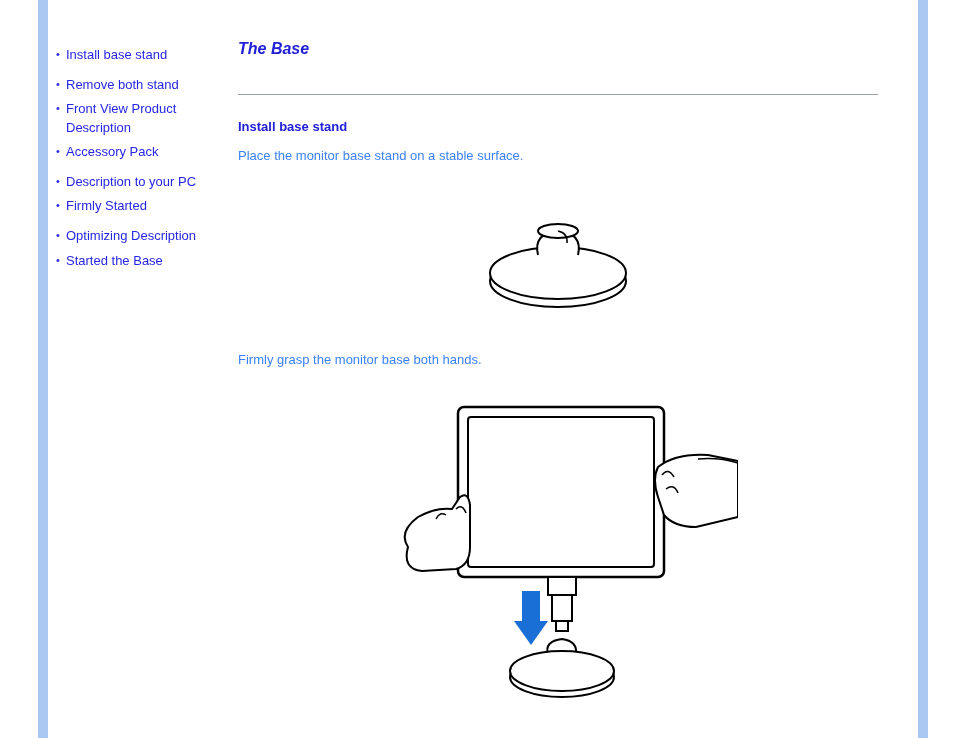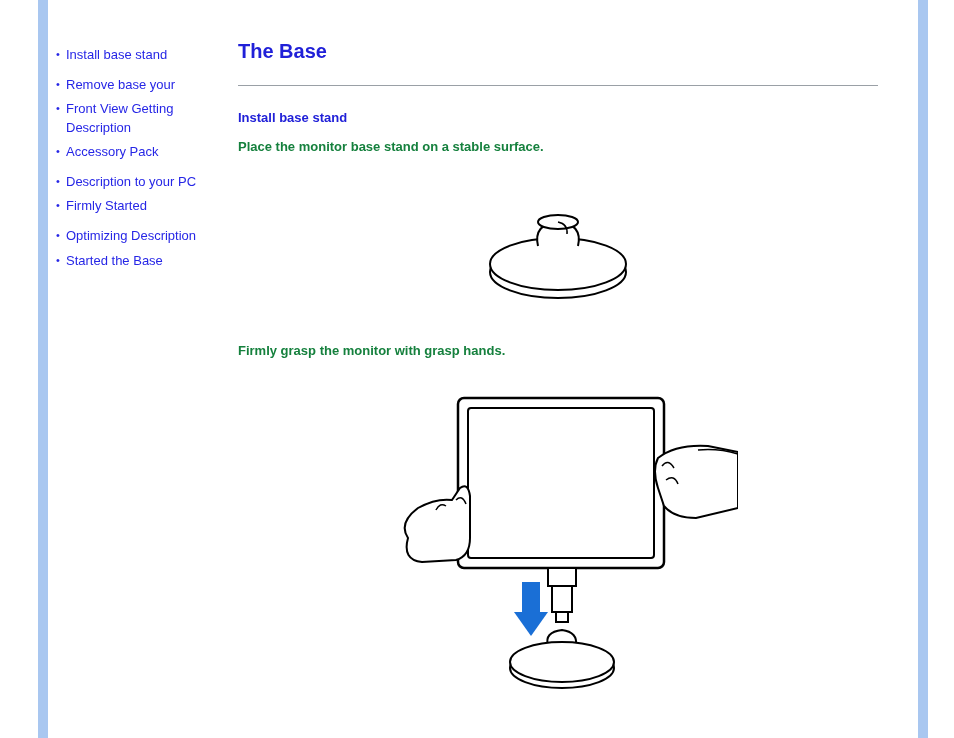--- a/index.html
+++ b/index.html
@@ -58,38 +58,38 @@
     color: #2626e6;
   }
   .content {
     position: absolute;
     left: 238px;
     top: 40px;
     width: 640px;
   }
   .title {
     color: #2020d8;
-    font-size: 20px;
+    font-size: 16px;
     font-weight: bold;
-    margin-bottom: 22px;
+    margin-bottom: 36px;
+    font-style: italic;
   }
   .hr {
     border: none;
     border-top: 1px solid #9aa0a6;
     margin: 0 0 24px 0;
   }
   .subhead {
     color: #2020d8;
     font-weight: bold;
     margin-bottom: 14px;
   }
   .body-text {
-    color: #15803d;
+    color: #3b82f6;
     margin-bottom: 30px;
-    font-weight: bold;
   }
   .figure {
     text-align: center;
     margin-bottom: 36px;
   }
   svg { display: inline-block; }
 </style>
 </head>
 <body>
 
@@ -101,25 +101,25 @@
   <div class="nav-group">
     <div class="nav-item">
       <span class="bullet">•</span>
       <span class="nav-label">Install base stand</span>
     </div>
   </div>
 
   <div class="nav-group">
     <div class="nav-item">
       <span class="bullet">•</span>
-      <span class="nav-label">Remove base your</span>
-    </div>
-    <div class="nav-item">
-      <span class="bullet">•</span>
-      <span class="nav-label">Front View Getting Description</span>
+      <span class="nav-label">Remove both stand</span>
+    </div>
+    <div class="nav-item">
+      <span class="bullet">•</span>
+      <span class="nav-label">Front View Product Description</span>
     </div>
     <div class="nav-item">
       <span class="bullet">•</span>
       <span class="nav-label">Accessory Pack</span>
     </div>
   </div>
 
   <div class="nav-group">
     <div class="nav-item">
       <span class="bullet">•</span>
@@ -153,21 +153,21 @@
   <div class="figure">
     <svg width="190" height="120" viewBox="0 0 190 120">
       <ellipse cx="95" cy="88" rx="68" ry="26" fill="#fff" stroke="#000" stroke-width="2"></ellipse>
       <ellipse cx="95" cy="80" rx="68" ry="26" fill="#fff" stroke="#000" stroke-width="2"></ellipse>
       <path d="M75 62 Q70 40 95 38 Q120 40 115 62" fill="#fff" stroke="#000" stroke-width="2"></path>
       <ellipse cx="95" cy="38" rx="20" ry="7" fill="#fff" stroke="#000" stroke-width="2"></ellipse>
       <path d="M95 38 Q105 40 104 50" fill="none" stroke="#000" stroke-width="1.5"></path>
     </svg>
   </div>
 
-  <div class="body-text">Firmly grasp the monitor with grasp hands.</div>
+  <div class="body-text">Firmly grasp the monitor base both hands.</div>
 
   <div class="figure">
     <svg width="360" height="320" viewBox="0 0 360 320">
 
       <rect x="80" y="10" width="206" height="170" rx="6" ry="6" fill="#fff" stroke="#000" stroke-width="2.5"></rect>
       <rect x="90" y="20" width="186" height="150" rx="3" ry="3" fill="#fff" stroke="#000" stroke-width="2"></rect>
 
       <rect x="170" y="180" width="28" height="18" fill="#fff" stroke="#000" stroke-width="2"></rect>
       <rect x="174" y="198" width="20" height="26" fill="#fff" stroke="#000" stroke-width="2"></rect>
       <rect x="178" y="224" width="12" height="10" fill="#fff" stroke="#000" stroke-width="2"></rect>

